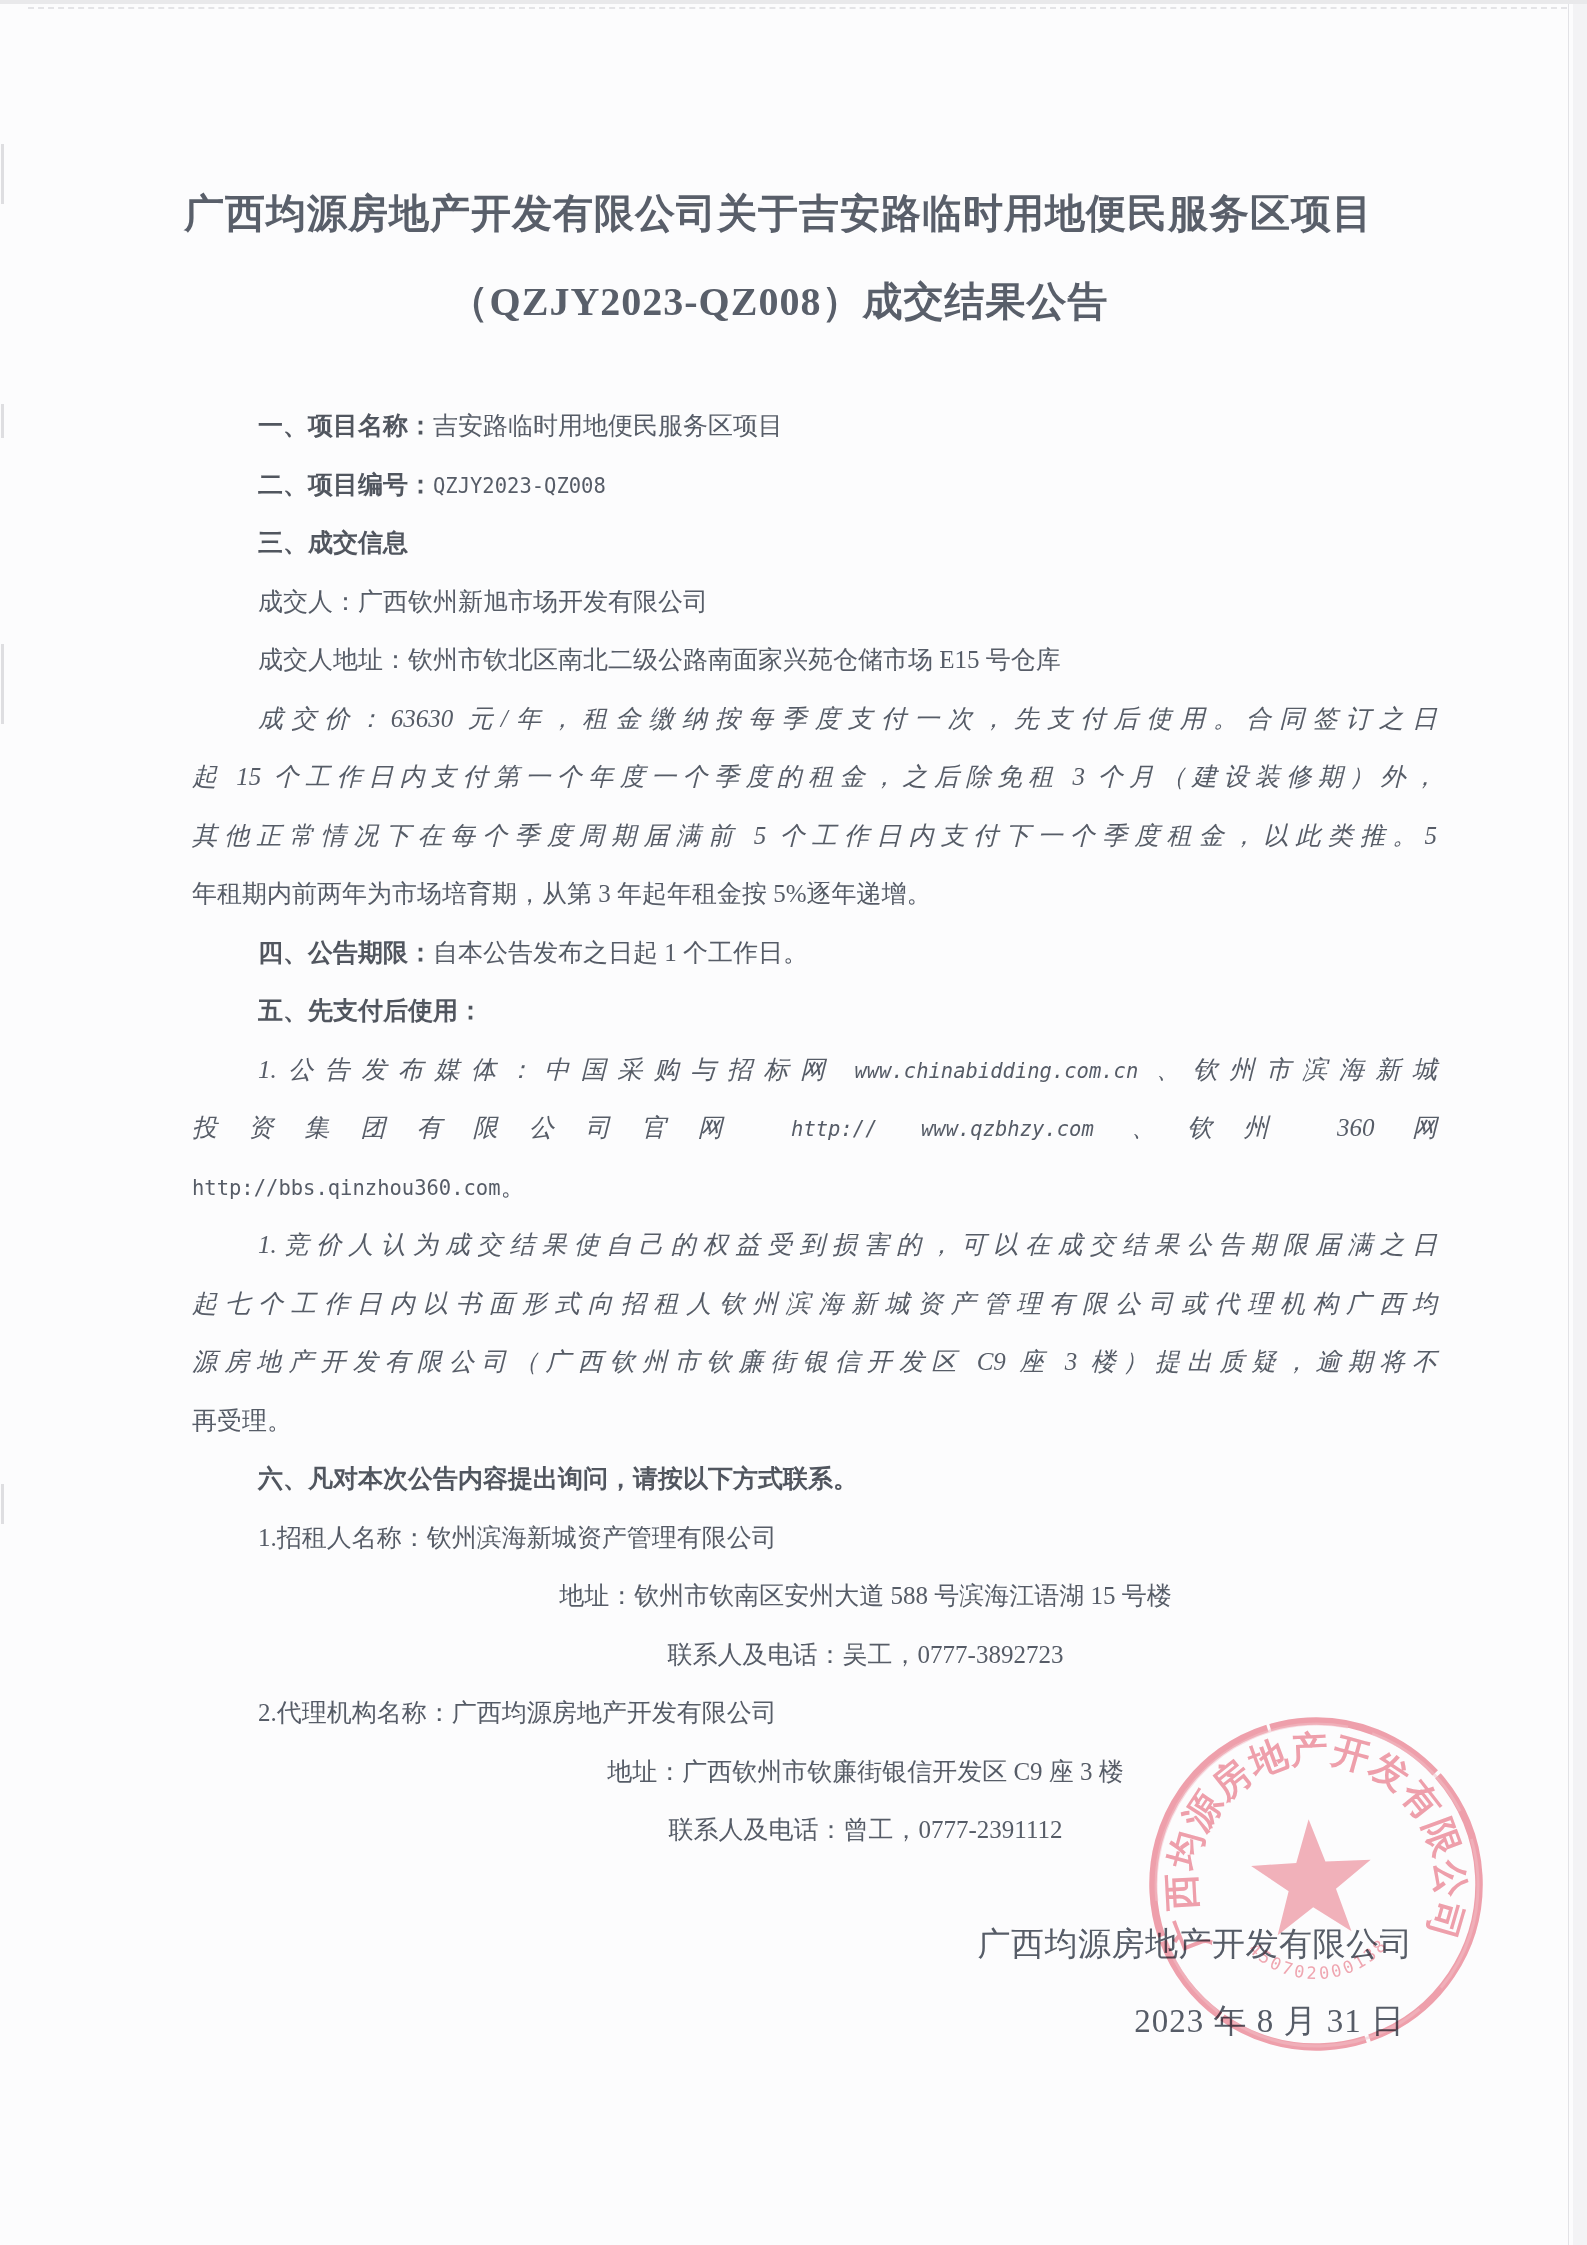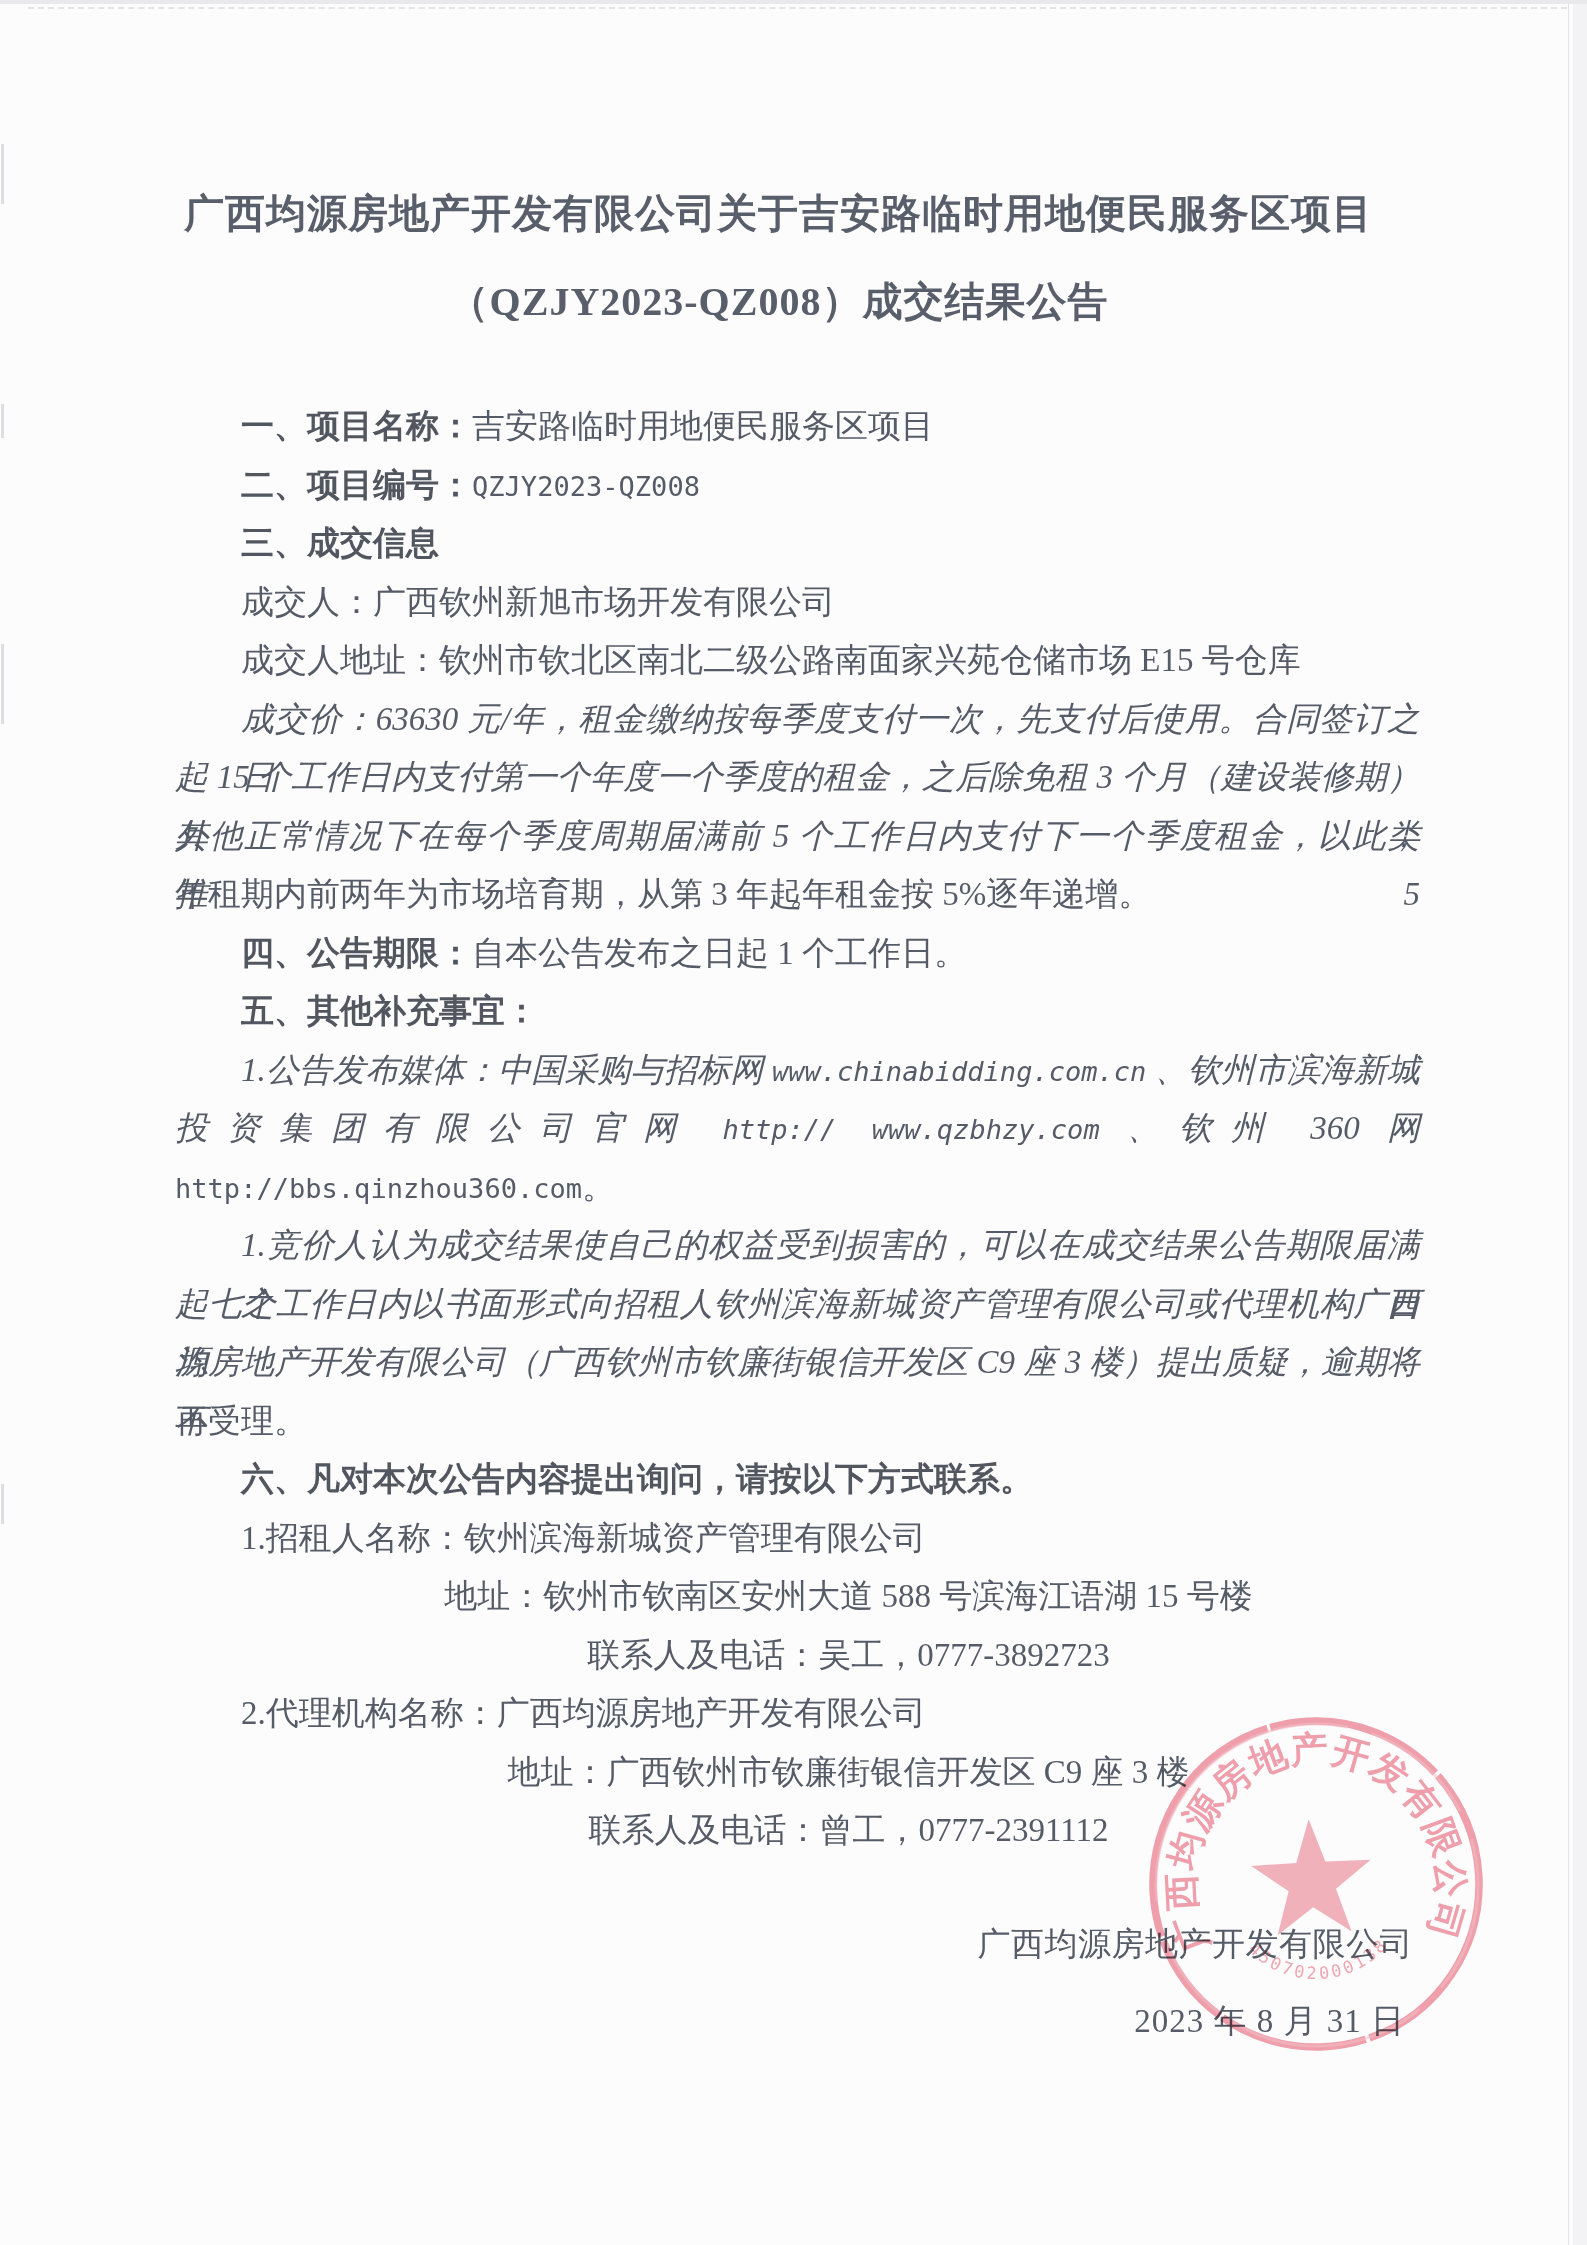--- a/index.html
+++ b/index.html
@@ -32,22 +32,22 @@
     background:#f3f3f5;}
   
   .title-l1,.title-l2{
     position:absolute;left:0;right:30px;text-align:center;
     font-size:40px;font-weight:bold;letter-spacing:1px;color:#595f6a;
   }
   .title-l1{top:182px;}
   .title-l2{top:270px;}
   
   .doc-body{
-    position:absolute;top:393px;left:175px;width:1245px;
-    font-size:33px;
+    position:absolute;top:393px;left:192px;width:1245px;
+    font-size:25px;
   }
   .docline{
     height:58.5px;line-height:58.5px;white-space:nowrap;
   }
   .docline.just{white-space:normal;text-align:justify;text-align-last:justify;font-style:italic;}
   .ind0{padding-left:0;}
   .ind1{padding-left:66px;}
   .ind2{padding-left:102px;text-align:center;}
   .bold{font-weight:bold;color:#51565f;}
   .mono{font-family:"DejaVu Sans Mono","Liberation Mono",monospace;font-size:.82em;}
@@ -87,21 +87,21 @@
       <div class="docline ind1"><span class="bold">一、项目名称：</span><span>吉安路临时用地便民服务区项目</span></div>
       <div class="docline ind1"><span class="bold">二、项目编号：</span><span class="mono">QZJY2023-QZ008</span></div>
       <div class="docline ind1"><span class="bold">三、成交信息</span></div>
       <div class="docline ind1"><span>成交人：广西钦州新旭市场开发有限公司</span></div>
       <div class="docline ind1"><span>成交人地址：钦州市钦北区南北二级公路南面家兴苑仓储市场 E15 号仓库</span></div>
       <div class="docline ind1 just"><span>成交价：63630 元/年，租金缴纳按每季度支付一次，先支付后使用。合同签订之日</span></div>
       <div class="docline ind0 just"><span>起 15 个工作日内支付第一个年度一个季度的租金，之后除免租 3 个月（建设装修期）外，</span></div>
       <div class="docline ind0 just"><span>其他正常情况下在每个季度周期届满前 5 个工作日内支付下一个季度租金，以此类推。5</span></div>
       <div class="docline ind0"><span>年租期内前两年为市场培育期，从第 3 年起年租金按 5%逐年递增。</span></div>
       <div class="docline ind1"><span class="bold">四、公告期限：</span><span>自本公告发布之日起 1 个工作日。</span></div>
-      <div class="docline ind1"><span class="bold">五、其他补充事宜：</span></div>
+      <div class="docline ind1"><span class="bold">五、先支付后使用：</span></div>
       <div class="docline ind1 just"><span>1.公告发布媒体：中国采购与招标网 </span><span class="mono">www.chinabidding.com.cn</span><span> 、钦州市滨海新城</span></div>
       <div class="docline ind0 just"><span>投资集团有限公司官网 </span><span class="mono">http:// www.qzbhzy.com</span><span> 、钦州 360 网</span></div>
       <div class="docline ind0"><span class="mono">http://bbs.qinzhou360.com</span><span>。</span></div>
       <div class="docline ind1 just"><span>1.竞价人认为成交结果使自己的权益受到损害的，可以在成交结果公告期限届满之日</span></div>
       <div class="docline ind0 just"><span>起七个工作日内以书面形式向招租人钦州滨海新城资产管理有限公司或代理机构广西均</span></div>
       <div class="docline ind0 just"><span>源房地产开发有限公司（广西钦州市钦廉街银信开发区 C9 座 3 楼）提出质疑，逾期将不</span></div>
       <div class="docline ind0"><span>再受理。</span></div>
       <div class="docline ind1"><span class="bold">六、凡对本次公告内容提出询问，请按以下方式联系。</span></div>
       <div class="docline ind1"><span>1.招租人名称：钦州滨海新城资产管理有限公司</span></div>
       <div class="docline ind2"><span>地址：钦州市钦南区安州大道 588 号滨海江语湖 15 号楼</span></div>

